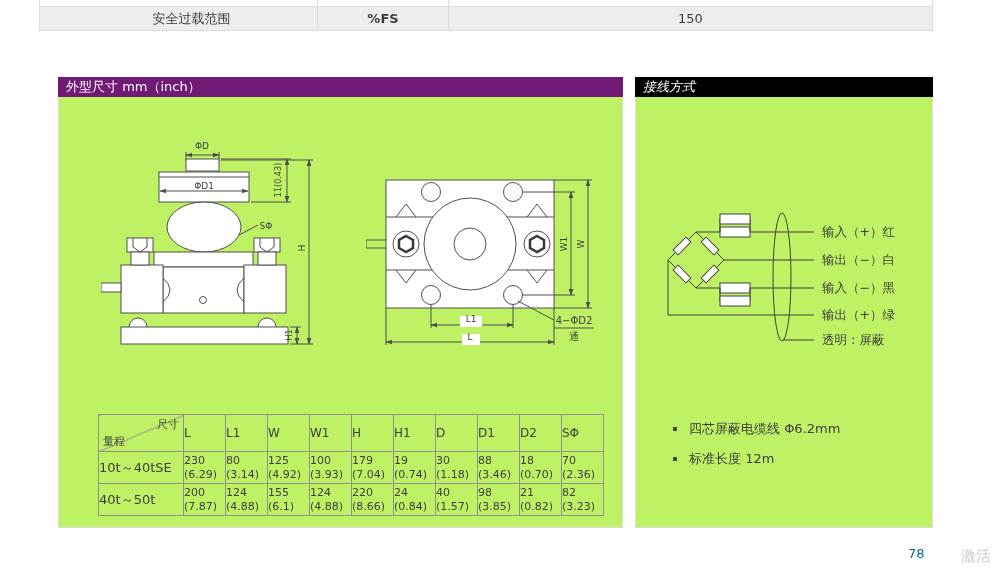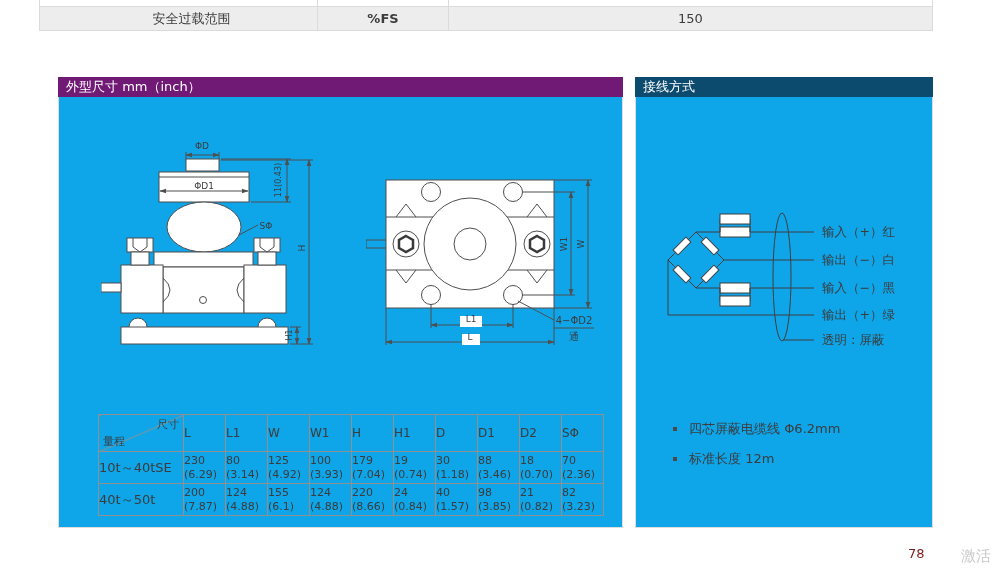--- a/index.html
+++ b/index.html
@@ -23,21 +23,21 @@
   .spec-table .c-name{width:251px;padding-left:26px;text-align:center;}
   .spec-table .c-unit{width:130px;text-align:center;font-weight:bold;}
   .spec-table .c-val{text-align:center;}
   
   .panel{position:absolute;top:77px;background:#fff;}
   .panel .panel-header{
     height:20px;line-height:20px;color:#ffffff;font-size:13px;
     padding-left:8px;
   }
   .panel .panel-body{
-    border:1px solid #dddddd;border-top:none;background:#0ea5e9;position:relative;
+    border:1px solid #dddddd;border-top:none;background:#bef264;position:relative;
   }
   #panel-dims{left:58px;width:565px;}
   #panel-dims .panel-body{height:430px;}
   #panel-wiring{left:635px;width:298px;}
   #panel-wiring .panel-body{height:430px;}
   
   .dim-table{
     position:absolute;left:39px;top:317px;
     border-collapse:collapse;table-layout:fixed;
     font-size:11px;color:#3c3c3c;text-align:left;
@@ -61,21 +61,21 @@
   
   .note{
     position:absolute;left:37px;font-size:13px;color:#3c3c3c;
     white-space:nowrap;
   }
   .note .bullet{
     display:inline-block;width:4px;height:4px;background:#4a4a4a;
     vertical-align:2px;margin-right:12px;
   }
   
-  .page-number{position:absolute;left:908px;top:546px;font-size:13px;color:#7f1d1d;}
+  .page-number{position:absolute;left:908px;top:546px;font-size:13px;color:#0369a1;}
   .watermark{position:absolute;left:961px;top:547px;font-size:15px;color:#c9c9c9;white-space:nowrap;}
   svg text{font-family:"DejaVu Sans","Liberation Sans",sans-serif;fill:#3c3c3c;}
 </style>
 </head>
 <body>
 
 <table class="spec-table">
   <tbody>
     <tr class="cut">
       <td class="c-name"></td>
@@ -326,21 +326,21 @@
               <span class="mm">82</span>
               <span class="in">(3.23)</span>
             </td>
           </tr>
         </tbody>
     </table>
   </div>
 </div>
 
 <div class="panel" id="panel-wiring">
-  <div class="panel-header" style="background:#0c4a6e;">接线方式</div>
+  <div class="panel-header" style="background:#000000;font-style:italic;">接线方式</div>
   <div class="panel-body">
 
     <svg style="position:absolute;left:10px;top:98px;" width="286" height="170" viewBox="0 0 286 170">
       <g stroke="#3f3f3f" stroke-width="1" fill="none">
 
         <path d="M22,65 L50,37 L78,65 L50,93 Z"></path>
         <g fill="#fff">
           <rect x="27" y="47.5" width="18" height="7" transform="rotate(-45 36 51)"></rect>
           <rect x="55" y="47.5" width="18" height="7" transform="rotate(45 64 51)"></rect>
           <rect x="27" y="75.5" width="18" height="7" transform="rotate(45 36 79)"></rect>

